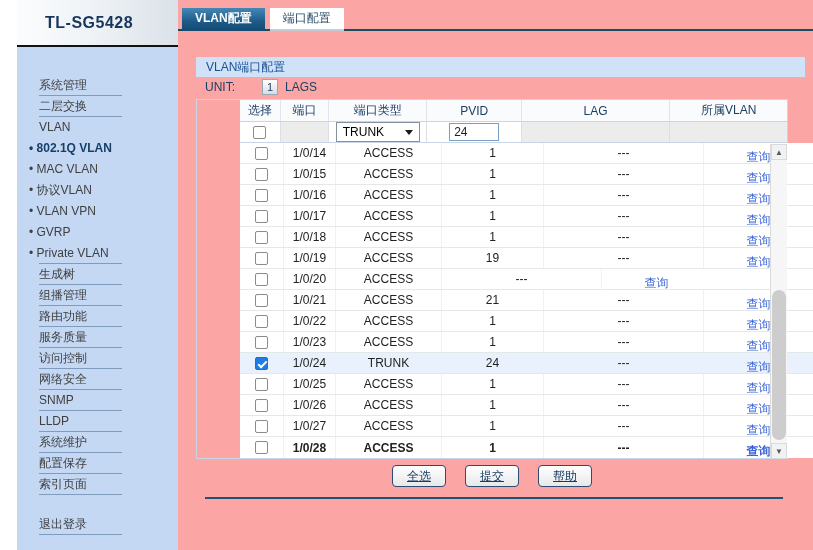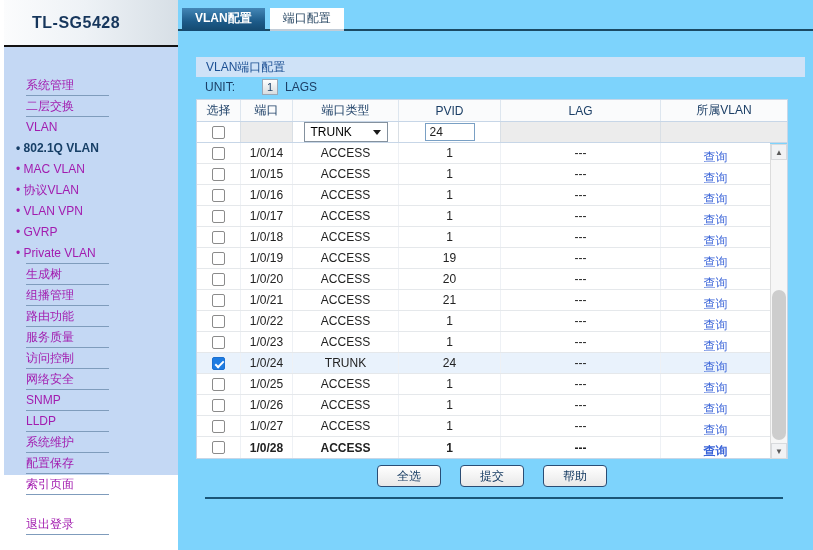--- a/index.html
+++ b/index.html
@@ -1,52 +1,52 @@
 <!DOCTYPE html>
 <html><head>
 <meta charset="utf-8">
 <style>
   * { margin:0; padding:0; box-sizing:border-box; }
   html,body { width:813px; height:550px; }
   body { font-family:"Liberation Sans","DejaVu Sans",sans-serif; background:#fff; }
   #app { position:relative; width:813px; height:550px; overflow:hidden; background:#fff; }
 
   
-  .sidebar { position:absolute; left:4px; top:0; width:178px; height:475px; background:#c4d8f4; }
+  .sidebar { position:absolute; left:17px; top:0; width:178px; height:550px; background:#c4d8f4; }
   .logo { height:47px; background:linear-gradient(to right,#fbfcfd 0%,#eef2f6 45%,#d6dee5 100%);
           border-bottom:2px solid #121212; }
   .logo .title { display:block; padding-left:28px; line-height:46px; font-size:16px; font-weight:bold;
           color:#16365c; letter-spacing:0.5px; }
   .menu { margin-top:28px; }
-  .mi { position:relative; height:21px; line-height:21px; font-size:12px; color:#a21caf; cursor:pointer; white-space:nowrap; }
+  .mi { position:relative; height:21px; line-height:21px; font-size:12px; color:#404040; cursor:pointer; white-space:nowrap; }
   .mi .lbl { margin-left:22px; }
   .mi.sub .lbl { margin-left:12px; }
   .mi.on { font-weight:bold; color:#173f66; }
   .mi.logout { margin-top:19px; }
   .mi .sep { position:absolute; left:22px; bottom:0; width:83px; height:0; border-bottom:1px solid #7f9cbc; }
 
   
-  .main { position:absolute; left:178px; top:0; width:635px; height:550px; background:#7dd3fc; }
+  .main { position:absolute; left:178px; top:0; width:635px; height:550px; background:#fca5a5; }
   .tabline { position:absolute; left:0; top:29px; width:635px; height:2px; background:#1b4a63; }
   .tabs { position:absolute; left:4px; top:8px; display:flex; gap:5px; z-index:2; }
   .tab { height:23px; line-height:21px; padding:0 13px; font-size:12px; cursor:pointer; }
   .tab.active { background:linear-gradient(#4487b7 0%,#1c5a88 60%,#14496f 100%); color:#fff; font-weight:bold; }
   .tab.inactive { background:#fff; color:#2c4a66; border-bottom:2px solid #c2cdd8; }
 
   .phead { position:absolute; left:18px; top:57px; width:609px; height:20px; background:#cfe2f7;
            color:#1b4f93; font-size:12px; line-height:20px; padding-left:10px; }
   .unit { position:absolute; left:27px; top:78px; height:18px; display:flex; align-items:center;
           font-size:12px; color:#1c3f66; }
   .unit-box { width:16px; height:16px; margin-left:27px; border:1px solid #9aa7b6;
           background:linear-gradient(#fefefe,#d9dde0); color:#1c3f66; font-size:11px;
           display:flex; align-items:center; justify-content:center; cursor:pointer; }
   .unit .suffix { margin-left:7px; }
 
   
-  .table { position:absolute; left:18px; top:99px; width:592px; border:1px solid #c7d6e7; font-size:12px; }
+  .table { position:absolute; left:18px; top:99px; width:592px; border:1px solid #c7d6e7; font-size:12px;padding-left:43px; }
   .thead { display:flex; height:22px; background:#fafbfc; border-bottom:1px solid #c7d6e7; }
   .th { display:flex; align-items:center; justify-content:center; color:#1c3f66; border-right:1px solid #dde6ef; }
   .th:last-child { border-right:none; }
   .tfilter { display:flex; height:21px; border-bottom:1px solid #c7d6e7; background:#fff; }
   .tf { display:flex; align-items:center; justify-content:center; border-right:1px solid #d9dfe5; }
   .tf:last-child { border-right:none; }
   .tf.g { background:#ececec; }
   .w1{width:44px} .w2{width:52px} .w3{width:106px} .w4{width:102px} .w5{width:160px} .w6{width:126px} .w6b{width:109px}
   .tbody { position:relative; width:573px; }
   .trow { display:flex; height:21px; background:#fff; border-bottom:1px solid #e5e8eb; }
@@ -70,23 +70,23 @@
 
   
   .sbar { position:absolute; left:573px; top:44px; width:17px; height:315px; background:#f6f6f6; border-left:1px solid #dcdcdc; }
   .sb-btn { position:absolute; left:0; width:16px; height:16px; background:#f1f2f4; border:1px solid #d8dadd;
        color:#5a5a5a; font-size:8px; display:flex; align-items:center; justify-content:center; cursor:pointer; }
   .sb-btn.up { top:0; } .sb-btn.down { bottom:0; }
   .sb-thumb { position:absolute; left:1px; top:146px; width:14px; height:150px; background:#cdcdcd; border-radius:7px; cursor:pointer; }
 
   
   .btns { position:absolute; left:18px; top:465px; width:592px; display:flex; justify-content:center; gap:19px; }
-  .btn { width:64px; height:22px; border:1px solid #2a4d75; border-radius:4px;
+  .btn { width:54px; height:22px; border:1px solid #2a4d75; border-radius:4px;
        background:linear-gradient(#ffffff,#e8e8e8); color:#173c63; font-size:12px;
-       display:flex; align-items:center; justify-content:center; cursor:pointer; }
+       display:flex; align-items:center; justify-content:center; cursor:pointer;text-decoration:underline; }
   .hr { position:absolute; left:27px; top:497px; width:578px; height:2px; background:#1a5577; }
 </style>
 </head>
 <body>
 
 <div id="app">
 
   <div class="sidebar">
     <div class="logo">
       <span class="title">TL-SG5428</span>
@@ -229,21 +229,20 @@
             <div class="td w6b">
               <a class="qlink">查询</a>
             </div>
           </div>
           <div class="trow">
             <div class="td w1">
               <span class="cb"></span>
             </div>
             <div class="td w2">1/0/20</div>
             <div class="td w3">ACCESS</div>
-            <div class="td w4">20</div>
             <div class="td w5">---</div>
             <div class="td w6b">
               <a class="qlink">查询</a>
             </div>
           </div>
           <div class="trow">
             <div class="td w1">
               <span class="cb"></span>
             </div>
             <div class="td w2">1/0/21</div>

